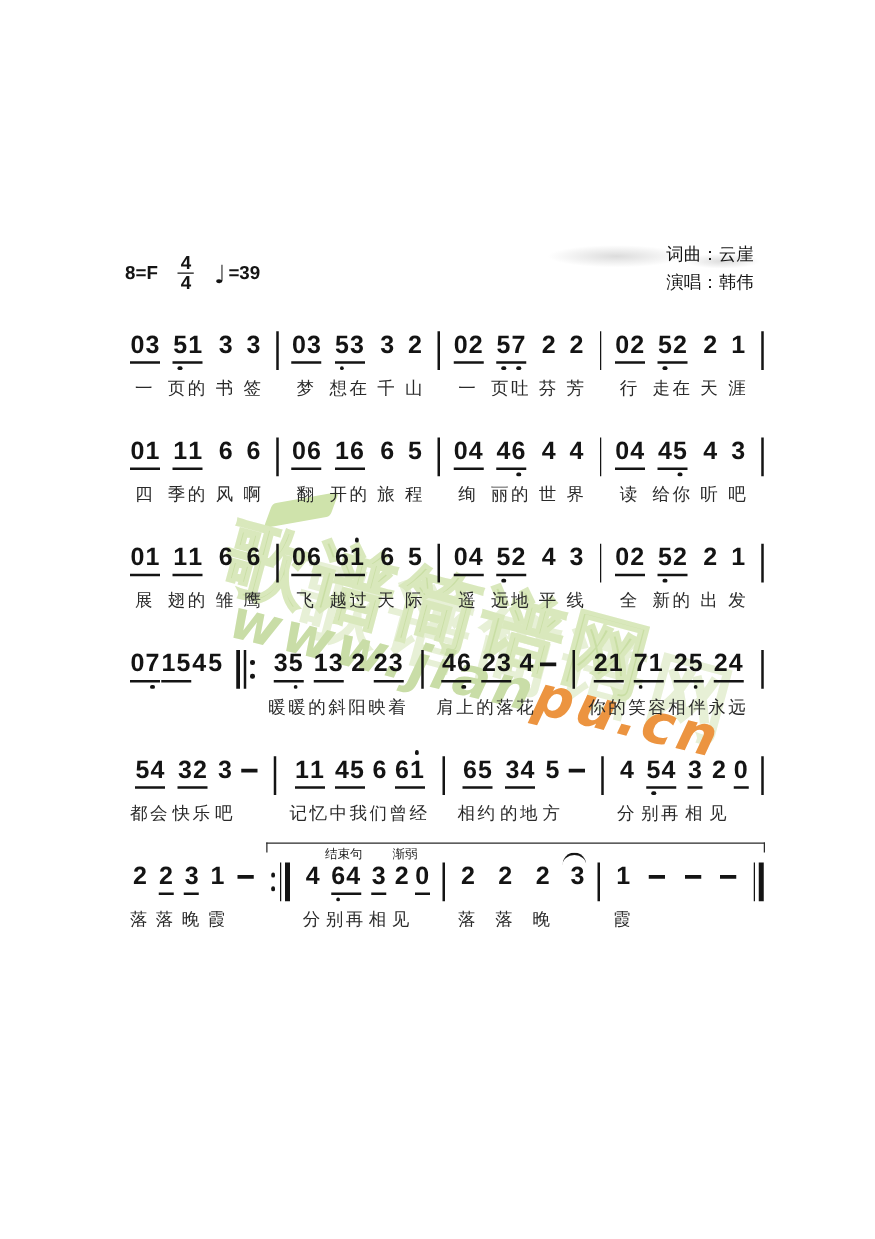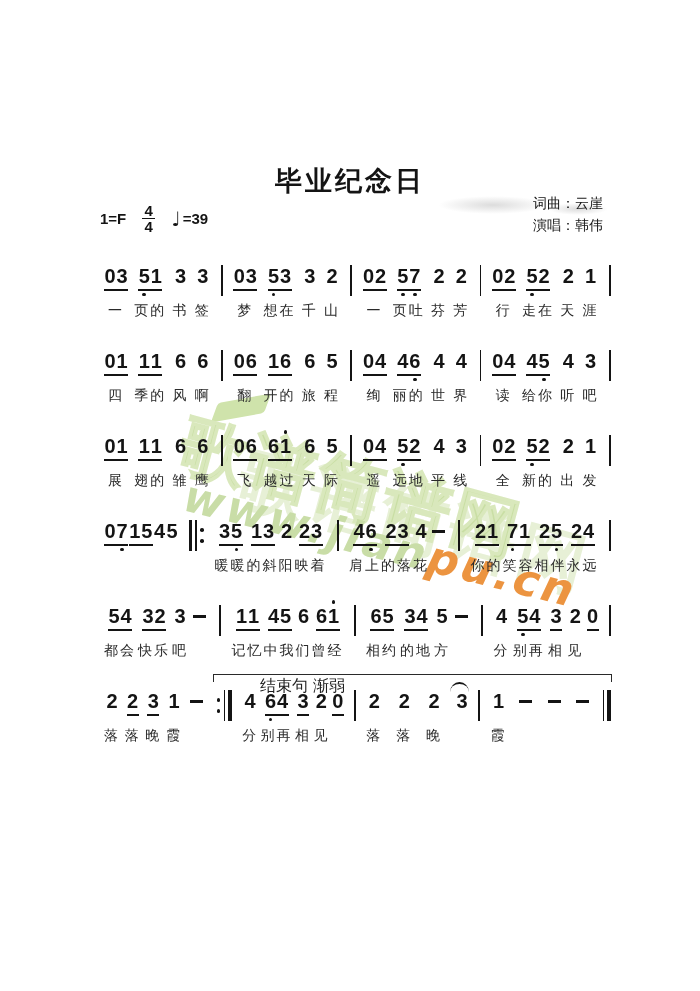--- a/index.html
+++ b/index.html
@@ -58,35 +58,34 @@
   .bar{display:flex;align-items:center;margin-top:8px;height:31px;}
   .bl{width:1.7px;height:31px;background:#141414;margin:0 1.4px;}
   .bl.thick{width:3.6px;}
   .rdots{display:flex;flex-direction:column;justify-content:center;gap:7px;height:31px;margin:0 2px;}
   .rd{width:3.6px;height:3.6px;border-radius:50%;background:#141414;}
 
   
   .bracket{position:absolute;left:118px;right:0;top:417px;height:7px;
            border-top:1.6px solid #2a2a2a;border-left:1.6px solid #2a2a2a;
            border-right:1.6px solid #2a2a2a;}
-  .bracket-labels{position:absolute;left:46px;top:1px;display:flex;gap:5px;
-                  font-size:16px;color:#222;white-space:nowrap;font-family:Liberation Mono, monospace;}
+  .bracket-labels{position:absolute;left:46px;top:1px;display:flex;gap:24px;
+                  font-size:10px;color:#222;white-space:nowrap;font-family:Liberation Mono, monospace;}
 </style>
 </head>
 <body>
 
 <div class="page">
 
   <div class="smudge a"></div>
   <div class="smudge b"></div>
 
-  <div class="title">毕业纪念日</div>
 
   <div class="meta">
-    <span class="key">1=F</span>
+    <span class="key">8=F</span>
     <span class="ts">
       <span>4</span>
       <span class="fracbar"></span>
       <span>4</span>
     </span>
     <span class="tempo">
       <span class="qnote">♩</span>
       <span>=39</span>
     </span>
   </div>

